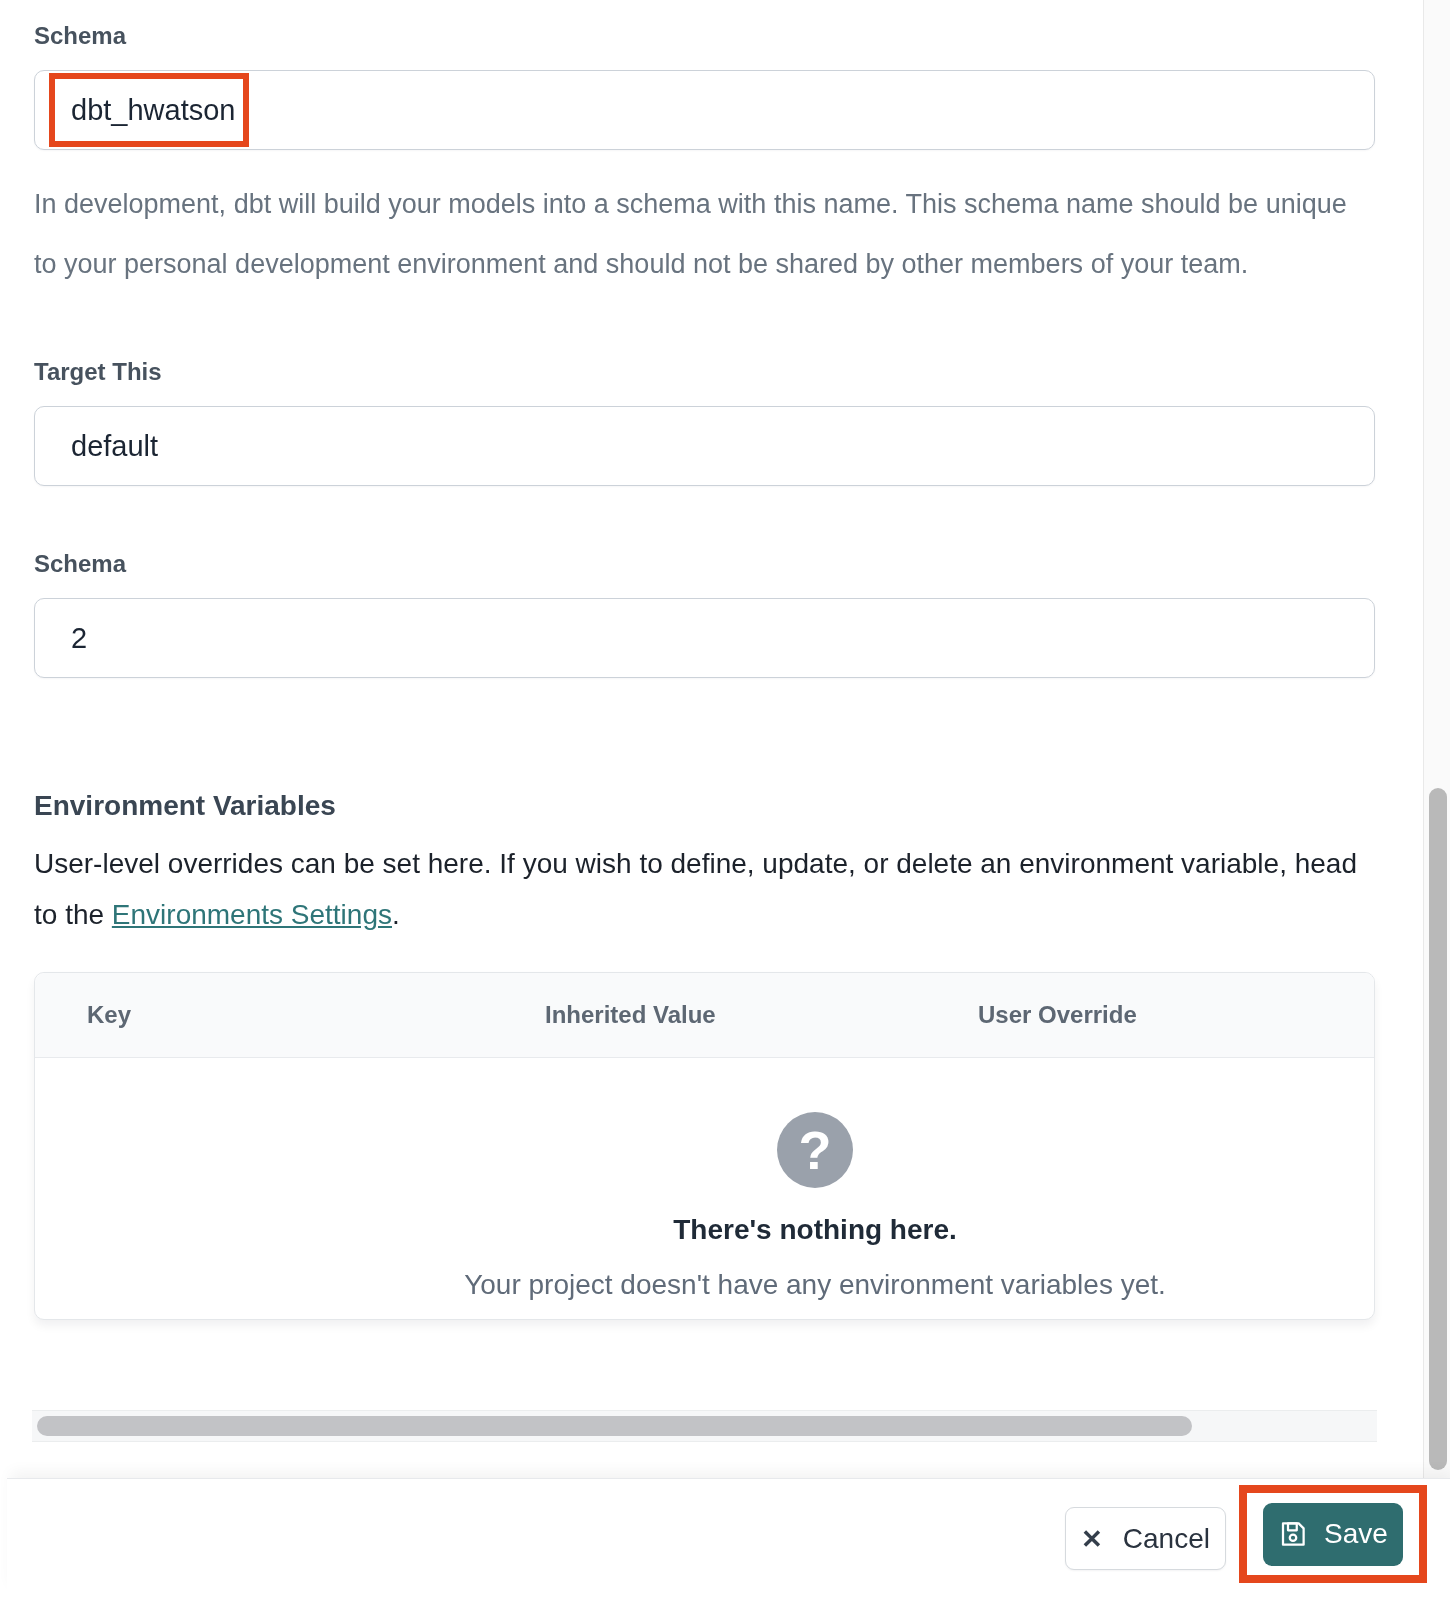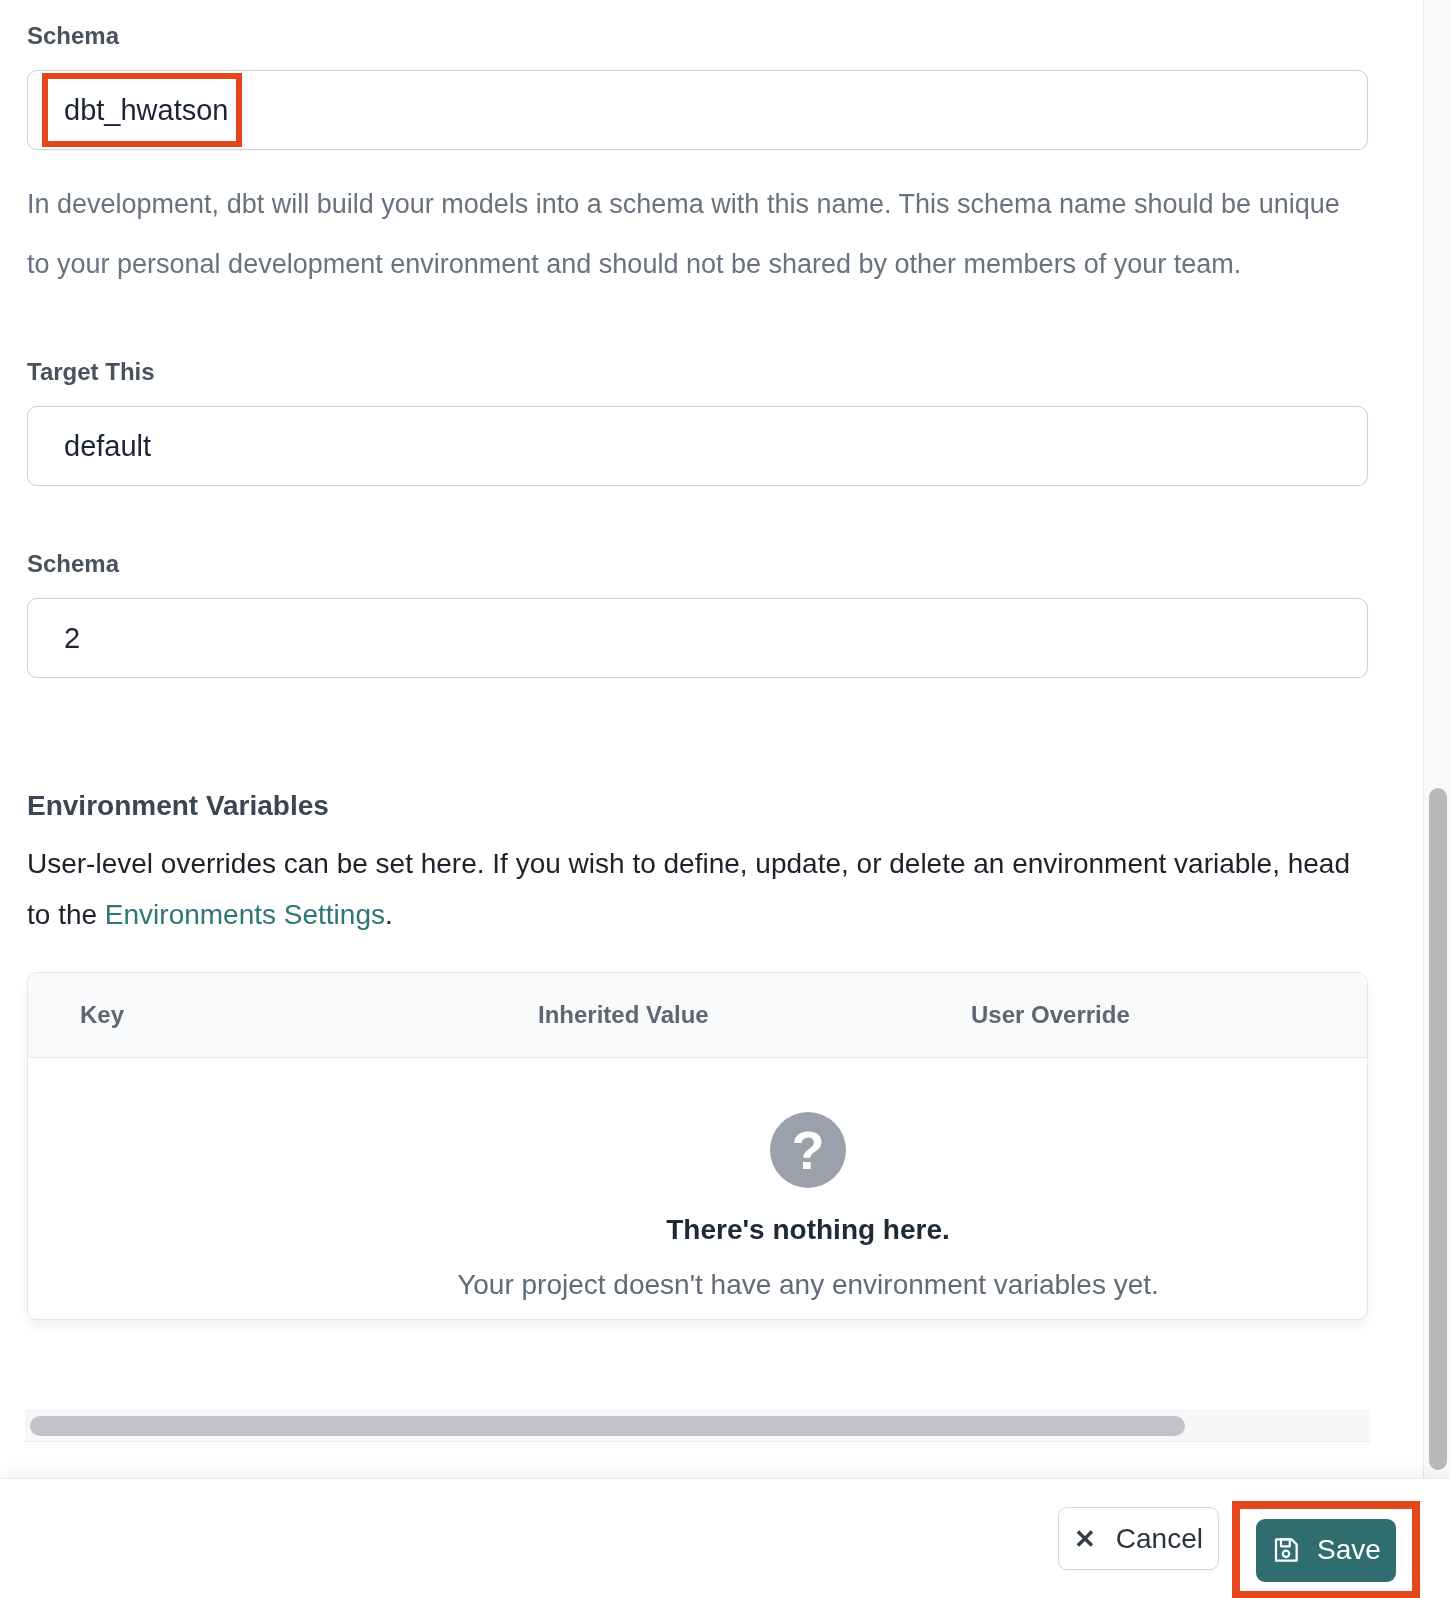--- a/index.html
+++ b/index.html
@@ -2,21 +2,21 @@
 <html><head>
 <meta charset="utf-8">
 <style>
   * { margin:0; padding:0; box-sizing:border-box; }
   html,body { background:#ffffff; }
   body {
     font-family:"Liberation Sans", sans-serif;
     width:1450px; height:1598px; position:relative; overflow:hidden;
     color:#1c2533;
   }
-  .page { position:absolute; inset:0; }
+  .page { position:absolute; inset:0;margin-left:7px; }
 
   .content { position:absolute; left:27px; top:0; width:1341px; }
 
   .field-label {
     display:block; font-size:24px; font-weight:700; color:#47525e;
     margin-bottom:20px;
   }
   .field { margin-top:0; }
 
   .input-wrap { position:relative; }
@@ -40,21 +40,21 @@
   .gap-lg { height:106px; }
 
   .section-title {
     font-size:28px; font-weight:700; color:#3a4653; line-height:44px;
   }
   .section-desc {
     margin-top:10px; font-size:28px; line-height:51px; color:#1c222b;
     max-width:1336px;
   }
   .section-desc a {
-    color:#2e7578; cursor:pointer;
+    color:#2e7578; text-decoration:underline; cursor:pointer;
   }
 
   .env-table {
     margin-top:32px; border:1px solid #e4e7ea; border-radius:10px;
     background:#ffffff; height:348px; overflow:hidden;
     box-shadow:0 6px 10px rgba(16,24,40,0.06);
   }
   .env-table-inner { width:1560px; }
   .env-thead {
     display:grid; grid-template-columns:480px 433px 1fr;
@@ -115,21 +115,21 @@
     border-radius:9px; cursor:pointer; font-family:"Liberation Sans", sans-serif;
   }
   .cancel-btn {
     position:absolute; left:1058px; top:28px; width:161px; height:63px;
     background:#ffffff; border:1px solid #d6dade;
     font-size:28px; color:#2a333f; gap:20px;
     box-shadow:0 1px 2px rgba(16,24,40,0.05);
   }
   .cancel-x { font-size:26px; font-weight:700; color:#343e4b; line-height:1; }
   .save-annotation {
-    position:absolute; left:1232px; top:22px; width:188px; height:98px;
+    position:absolute; left:1232px; top:6px; width:188px; height:98px;
     border:8px solid #e5471d; display:flex; align-items:center; justify-content:center;
   }
   .save-btn {
     width:140px; height:63px; background:#2f6d6f; border:none;
     color:#ffffff; font-size:28px; gap:16px;
   }
   .save-btn svg { display:block; }
 </style>
 </head>
 <body>

